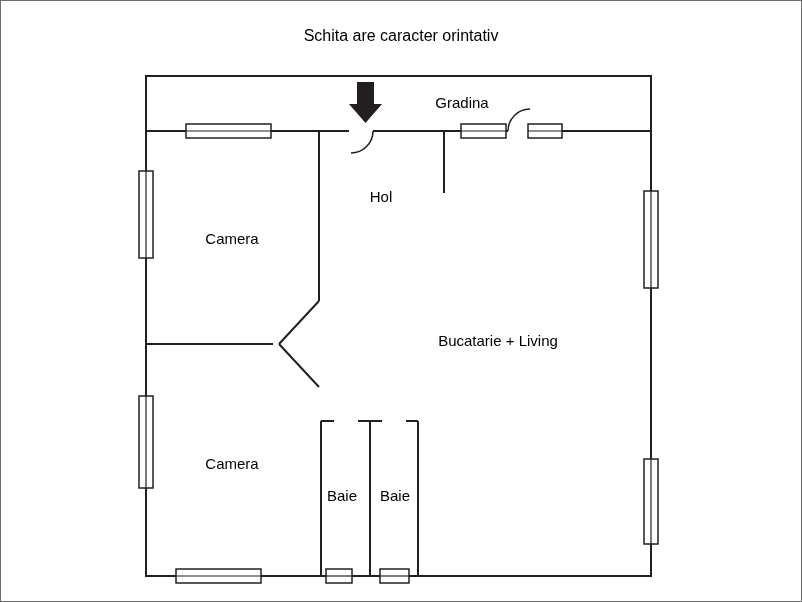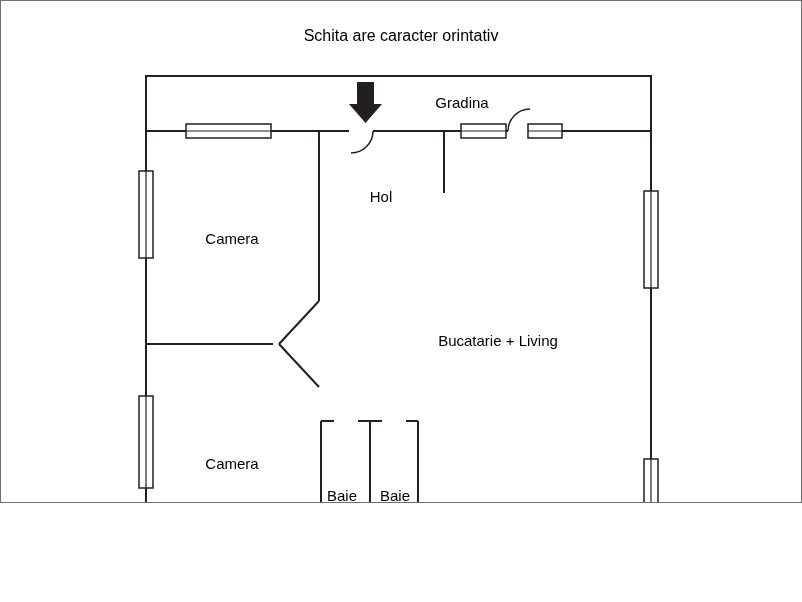--- a/index.html
+++ b/index.html
@@ -1,19 +1,19 @@
 <!DOCTYPE html>
 <html><head>
 <meta charset="utf-8">
 <style>
   html, body { margin: 0; padding: 0; background: #ffffff; }
   .canvas {
     position: relative;
     width: 802px;
-    height: 503px;
+    height: 602px;
     box-sizing: border-box;
     border: 1px solid #6e6e6e;
     background: #ffffff;
     overflow: hidden;
   }
   svg { display: block; }
   .wall   { fill: none; stroke-width: 2; stroke-linecap: butt; }
   .thin   { fill: none; stroke-width: 1.5; }
   .win-rect { fill: #ffffff; stroke-width: 1.5; }
   .win-line { stroke-width: 1.2; }

